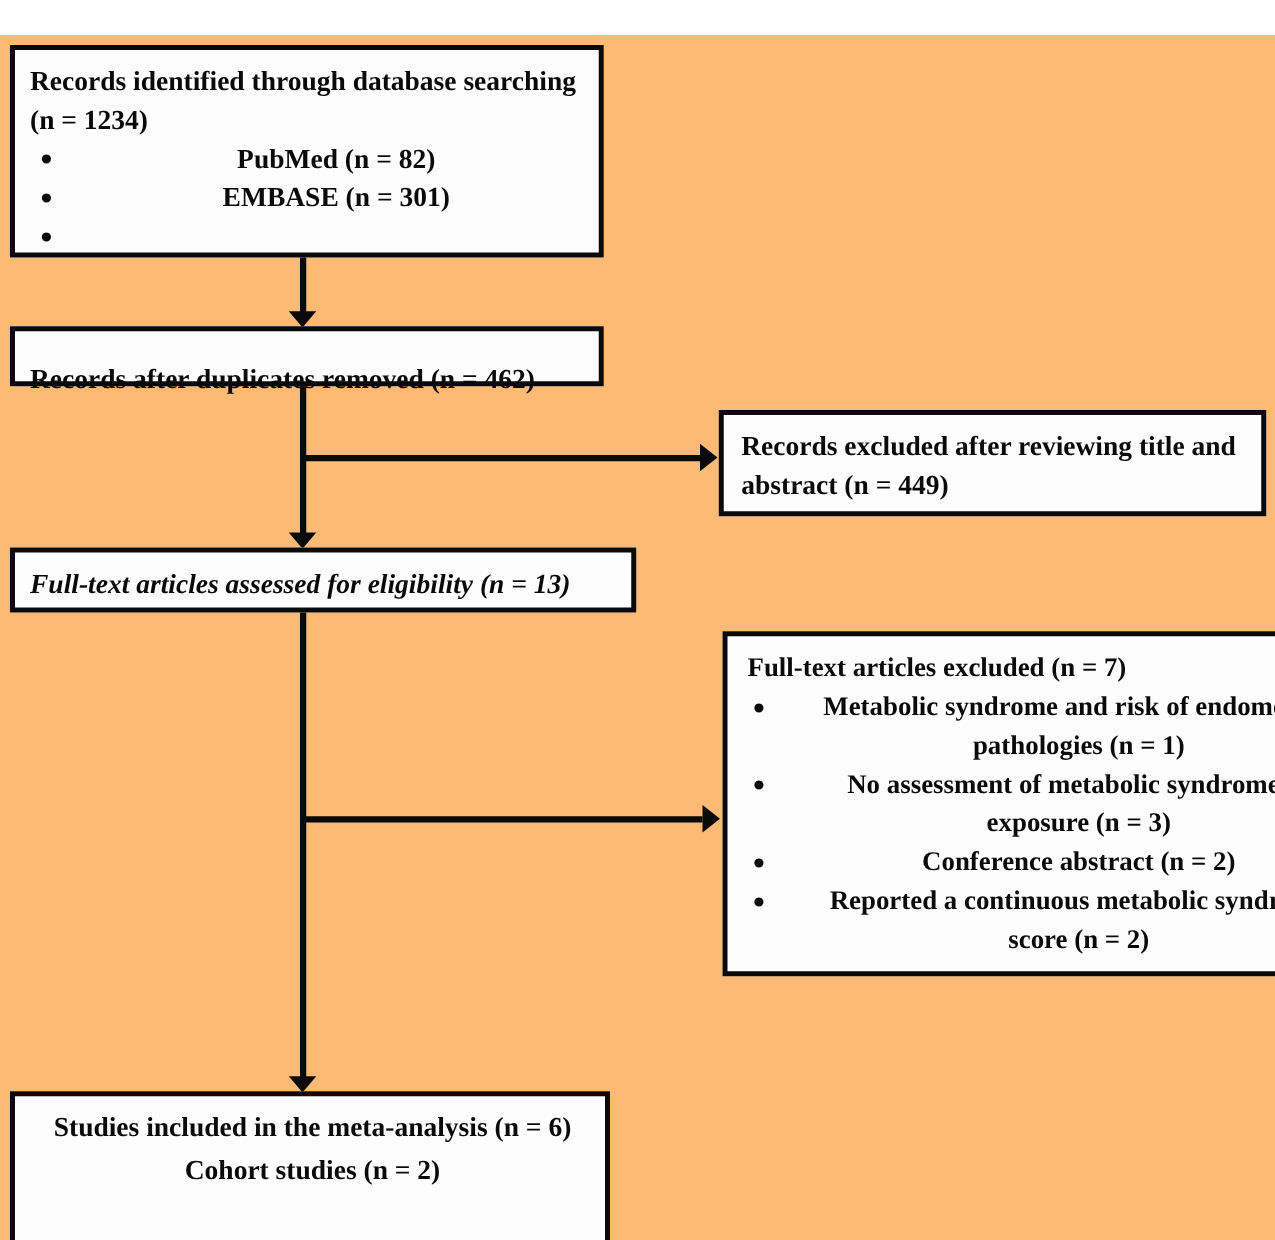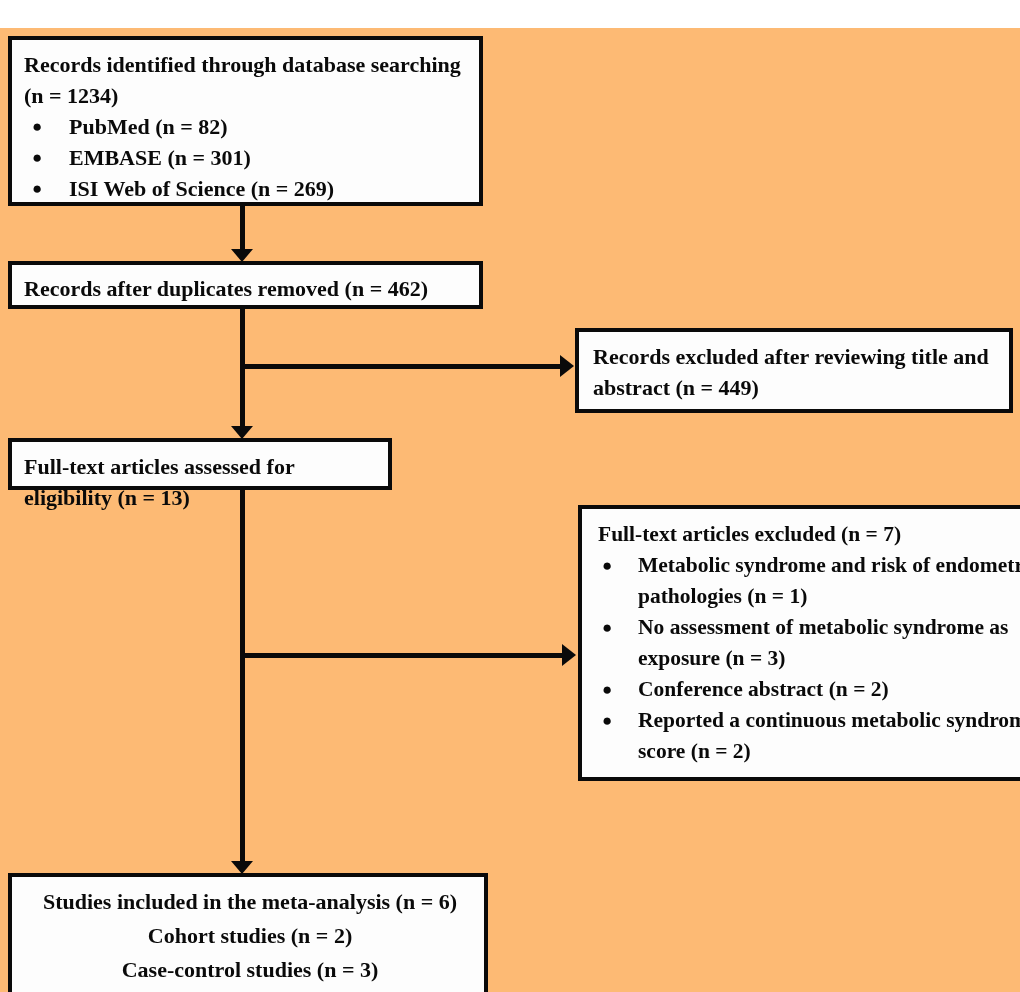--- a/index.html
+++ b/index.html
@@ -16,36 +16,36 @@
   }
   .box {
     position: absolute;
     background: #fdfdfd;
     border: 4px solid #0a0a0a;
     font-size: 22px;
     line-height: 31px;
   }
 
   #box-identification { left: 8px; top: 8px; width: 475px; height: 170px; padding: 9px 10px 0 12px; }
-  #box-duplicates     { left: 8px; top: 233px; width: 475px; height: 48px; padding: 8px 10px 0 12px; }
+  #box-duplicates     { left: 8px; top: 233px; width: 475px; height: 48px; padding: 22px 10px 0 12px; }
   #box-title-excluded { left: 575px; top: 300px; width: 438px; height: 85px; padding: 9px 6px 17px 14px; }
-  #box-fulltext       { left: 8px; top: 410px; width: 384px; height: 52px; padding: 9px 10px 0 12px; }
+  #box-fulltext       { left: 8px; top: 410px; width: 501px; height: 52px; padding: 9px 10px 0 12px; font-style: italic; }
   #box-ft-excluded    { left: 578px; top: 477px; width: 520px; height: 276px; padding: 10px 6px 0 16px; font-size: 21.5px; }
   #box-included       { left: 8px; top: 845px; width: 480px; height: 173px; padding: 8px 10px 0 14px; line-height: 34px; text-align: center; }
 
   .bullet-row { display: flex; align-items: flex-start; }
   #box-identification .bullet-row { padding-left: 8px; }
   .bullet {
     flex: 0 0 auto;
     width: 37px;
     font-size: 17px;
     line-height: 31px;
   }
   #box-ft-excluded .bullet { width: 40px; padding-left: 4px; }
-  .bullet-text { flex: 1 1 auto; }
+  .bullet-text { flex: 1 1 auto; text-align: center; }
 
   .line { position: absolute; background: #0a0a0a; }
   .arrowhead-down {
     position: absolute; width: 0; height: 0;
     border-left: 11px solid transparent;
     border-right: 11px solid transparent;
     border-top: 13px solid #0a0a0a;
   }
   .arrowhead-right {
     position: absolute; width: 0; height: 0;
@@ -64,21 +64,20 @@
     <div class="bullet-row">
       <span class="bullet">●</span>
       <span class="bullet-text">PubMed (n = 82)</span>
     </div>
     <div class="bullet-row">
       <span class="bullet">●</span>
       <span class="bullet-text">EMBASE (n = 301)</span>
     </div>
     <div class="bullet-row">
       <span class="bullet">●</span>
-      <span class="bullet-text">ISI Web of Science (n = 269)</span>
     </div>
   </div>
 
   <div class="line" style="left:240px; top:178px; width:5px; height:44px;"></div>
   <div class="arrowhead-down" style="left:231px; top:221px;"></div>
 
   <div class="box" id="box-duplicates">
     <div>Records after duplicates removed (n = 462)</div>
   </div>
 
@@ -116,16 +115,15 @@
     </div>
     <div class="bullet-row">
       <span class="bullet">●</span>
       <span class="bullet-text">Reported a continuous metabolic syndrome score (n = 2)</span>
     </div>
   </div>
 
   <div class="box" id="box-included">
     <div>Studies included in the meta-analysis (n = 6)</div>
     <div>Cohort studies (n = 2)</div>
-    <div>Case-control studies (n = 3)</div>
   </div>
 
 </div>
 
 </body></html>

